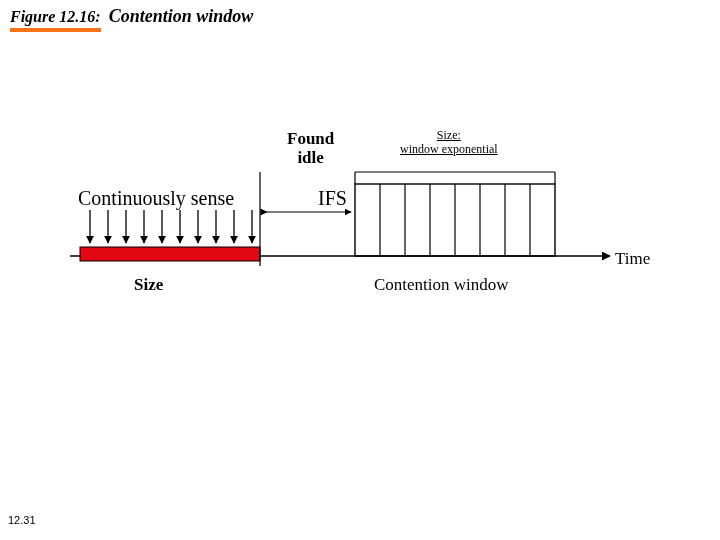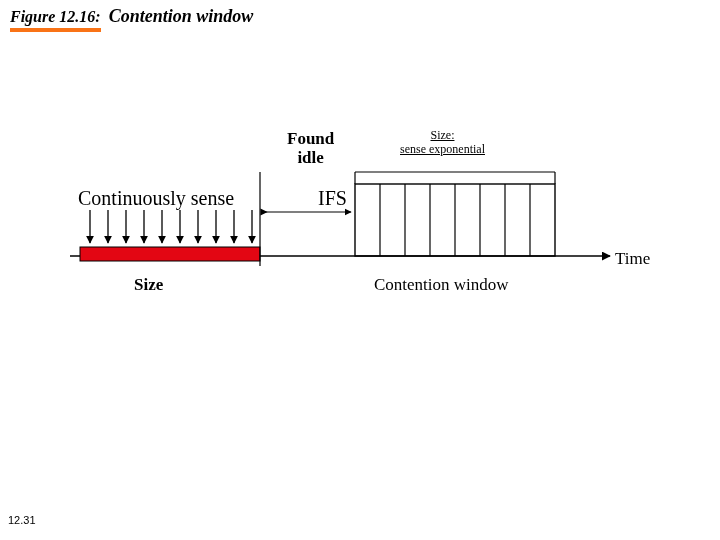--- a/index.html
+++ b/index.html
@@ -72,21 +72,21 @@
 
 <div class="diagram">
 
   <div class="lbl found-idle">
     <span>Found</span><br>
     <span>idle</span>
   </div>
 
   <div class="lbl size-lbl">
     <span>Size:</span><br>
-    <span>sense exponential</span>
+    <span>window exponential</span>
   </div>
 
   <div class="lbl cont-sense">Continuously sense</div>
   <div class="lbl ifs-lbl">IFS</div>
   <div class="lbl busy-lbl">Size</div>
   <div class="lbl cw-lbl">Contention window</div>
   <div class="lbl time-lbl">Time</div>
 
   <svg width="600" height="220">
     <defs>

